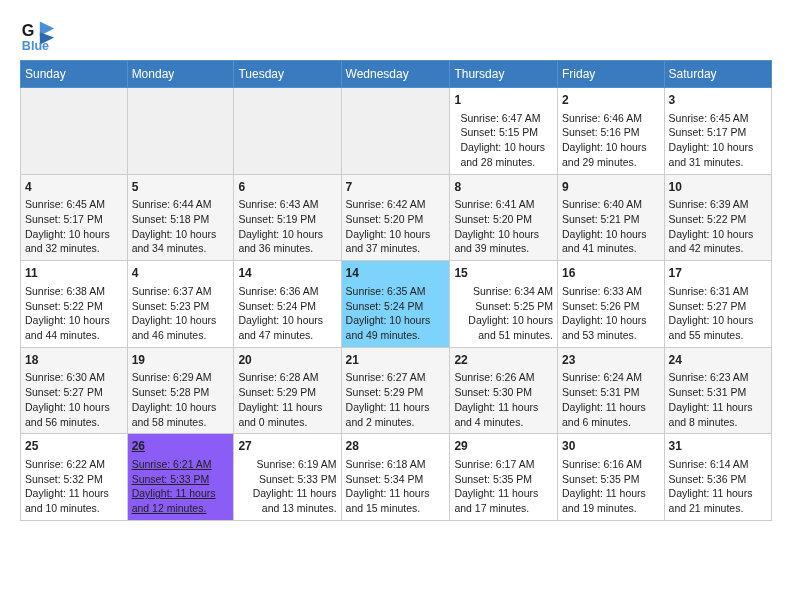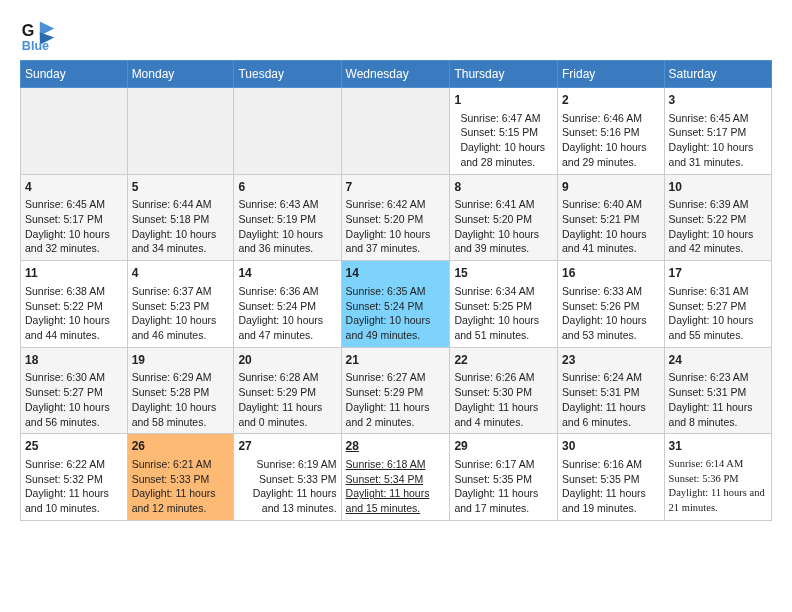--- a/index.html
+++ b/index.html
@@ -208,21 +208,21 @@
 Daylight: 10 hours and 47 minutes.</div>
         </td>
         <td style="background: #7dd3fc; margin-top: 12px;">
           <span class="day-num">14</span>
           <div style="white-space: pre-line;">Sunrise: 6:35 AM
 Sunset: 5:24 PM
 Daylight: 10 hours and 49 minutes.</div>
         </td>
         <td style="background: rgb(255, 255, 255);">
           <span class="day-num">15</span>
-          <div style="white-space: pre-line;">Sunrise: 6:34 AM
+          <div style="white-space: pre-line; text-align: right;">Sunrise: 6:34 AM
 Sunset: 5:25 PM
 Daylight: 10 hours and 51 minutes.</div>
         </td>
         <td style="background: rgb(255, 255, 255);">
           <span class="day-num">16</span>
           <div style="white-space: pre-line;">Sunrise: 6:33 AM
 Sunset: 5:26 PM
 Daylight: 10 hours and 53 minutes.</div>
         </td>
         <td style="background: rgb(255, 255, 255);">
@@ -276,51 +276,51 @@
 Daylight: 11 hours and 8 minutes.</div>
         </td>
       </tr>
       <tr>
         <td style="background: rgb(255, 255, 255);">
           <span class="day-num">25</span>
           <div style="white-space: pre-line;">Sunrise: 6:22 AM
 Sunset: 5:32 PM
 Daylight: 11 hours and 10 minutes.</div>
         </td>
-        <td style="background: #fdba74;">
+        <td style="background: #8b5cf6; text-decoration: underline;">
           <span class="day-num">26</span>
           <div style="white-space: pre-line;">Sunrise: 6:21 AM
 Sunset: 5:33 PM
 Daylight: 11 hours and 12 minutes.</div>
         </td>
         <td style="background: rgb(255, 255, 255);">
           <span class="day-num">27</span>
           <div style="white-space: pre-line; text-align: right;">Sunrise: 6:19 AM
 Sunset: 5:33 PM
 Daylight: 11 hours and 13 minutes.</div>
         </td>
-        <td style="background: rgb(255, 255, 255); text-decoration: underline;">
+        <td style="background: rgb(255, 255, 255);">
           <span class="day-num">28</span>
           <div style="white-space: pre-line;">Sunrise: 6:18 AM
 Sunset: 5:34 PM
 Daylight: 11 hours and 15 minutes.</div>
         </td>
         <td style="background: rgb(255, 255, 255);">
           <span class="day-num">29</span>
           <div style="white-space: pre-line;">Sunrise: 6:17 AM
 Sunset: 5:35 PM
 Daylight: 11 hours and 17 minutes.</div>
         </td>
         <td style="background: rgb(255, 255, 255);">
           <span class="day-num">30</span>
           <div style="white-space: pre-line;">Sunrise: 6:16 AM
 Sunset: 5:35 PM
 Daylight: 11 hours and 19 minutes.</div>
         </td>
         <td style="background: rgb(255, 255, 255);">
           <span class="day-num">31</span>
-          <div style="white-space: pre-line; font-family: Liberation Serif, serif;">Sunrise: 6:14 AM
+          <div style="white-space: pre-line;">Sunrise: 6:14 AM
 Sunset: 5:36 PM
 Daylight: 11 hours and 21 minutes.</div>
         </td>
       </tr>
     </tbody>
 </table>
 
 </body></html>

